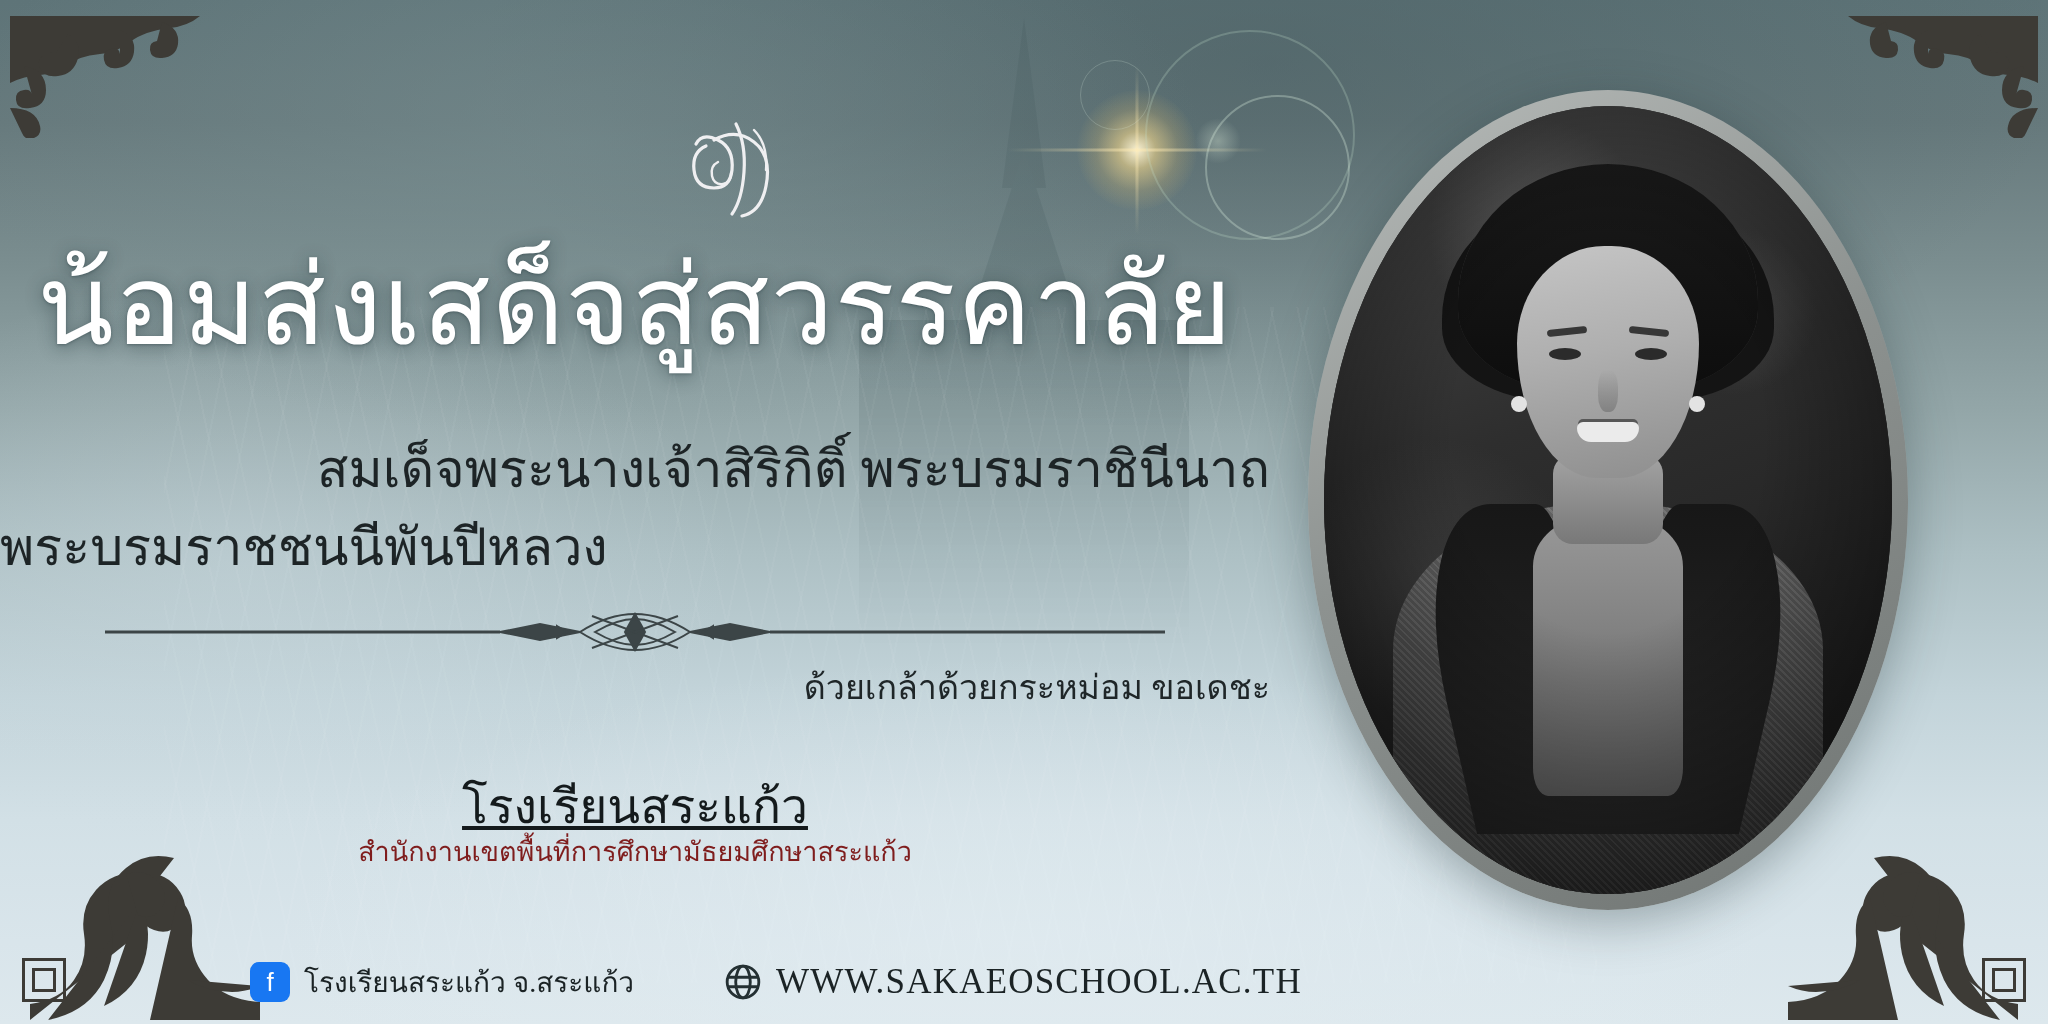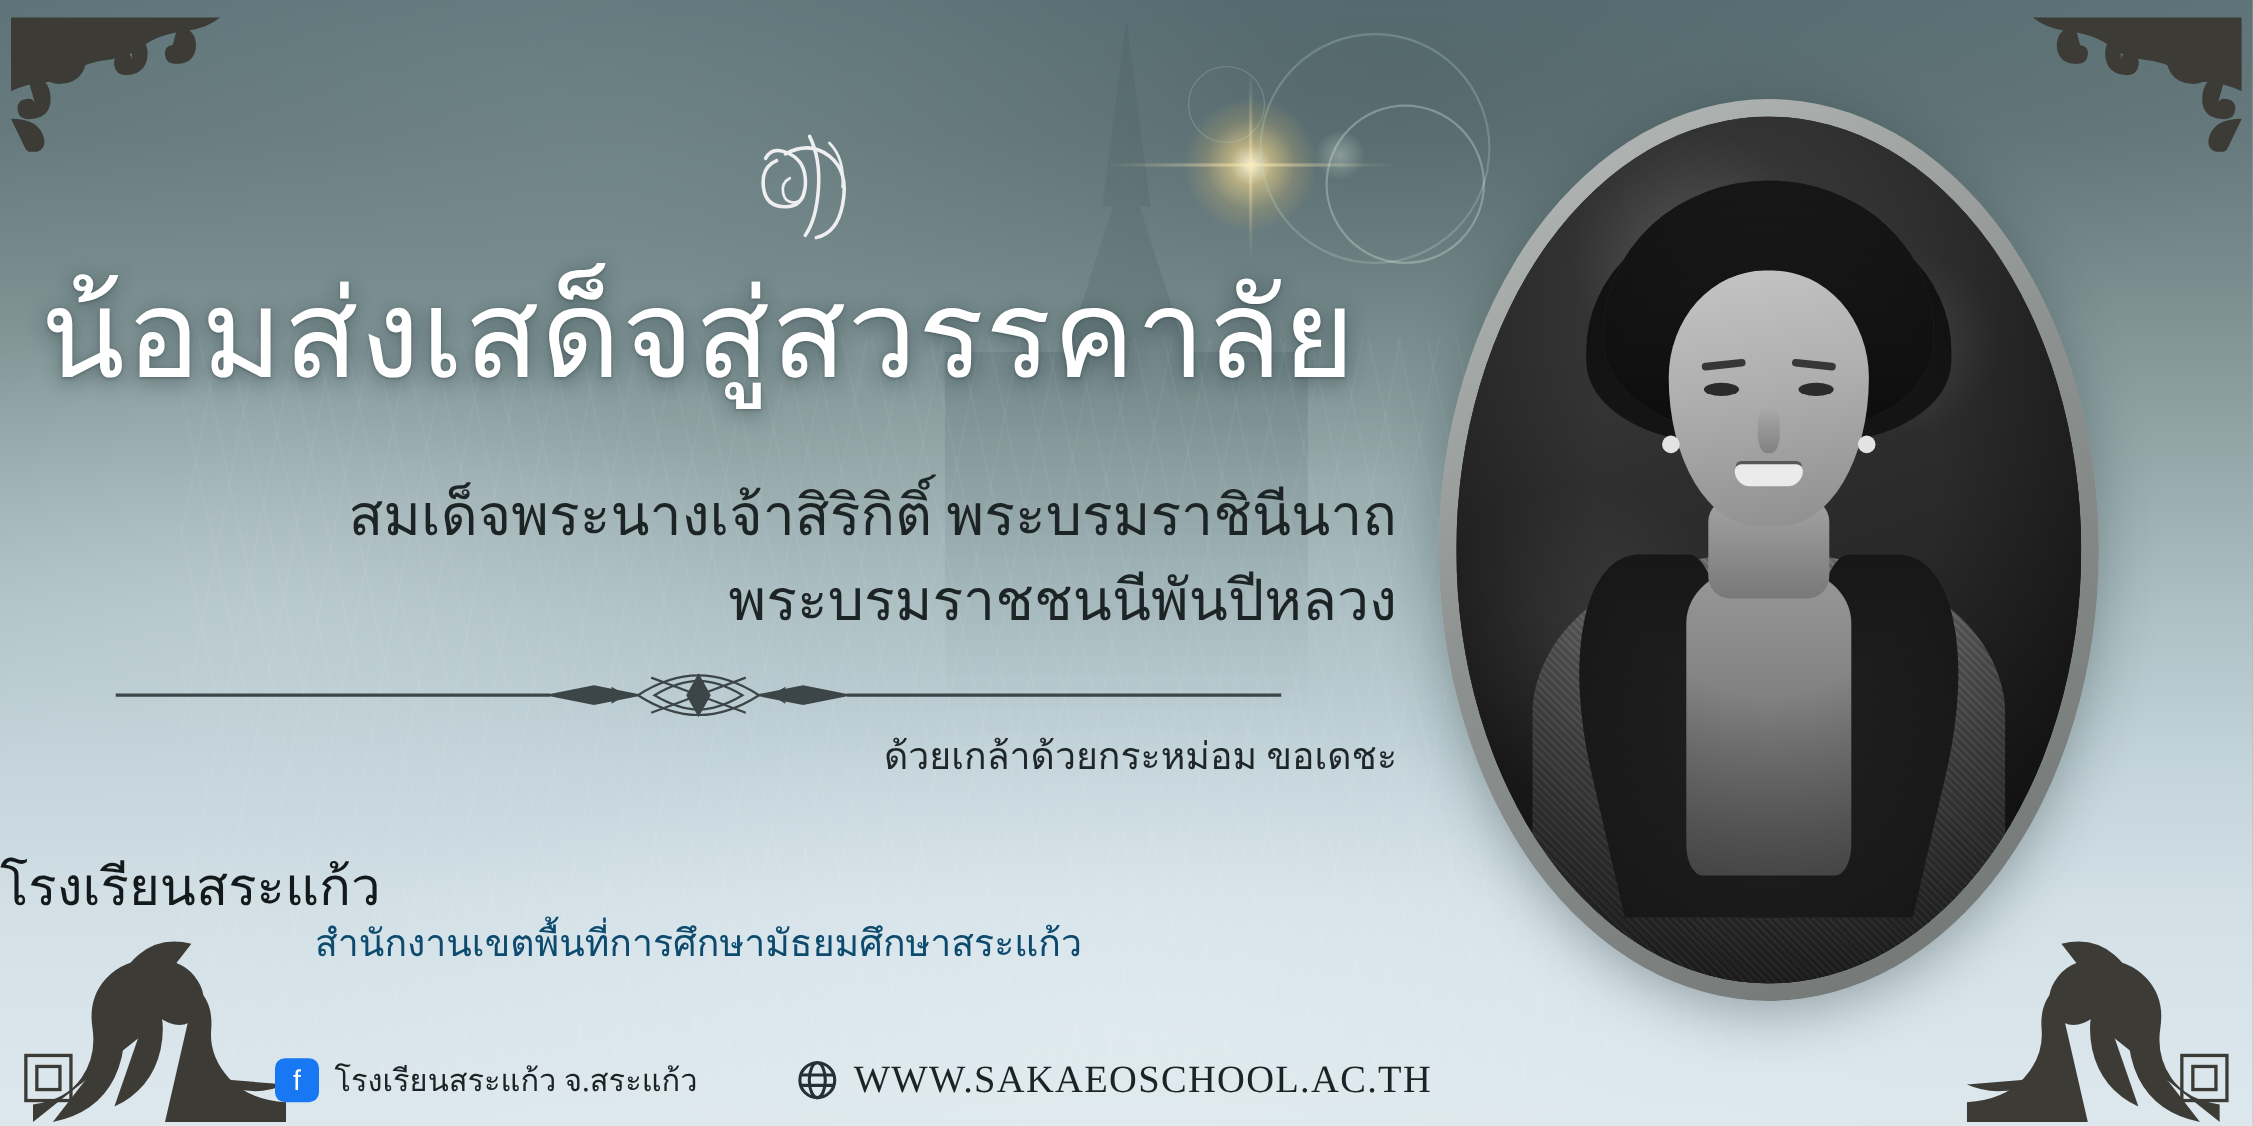--- a/index.html
+++ b/index.html
@@ -131,21 +131,21 @@
     font-weight:400;
   }
   .sub1{
     position:absolute; left:0; right:0; top:440px;
     text-align:right;
     font-size:52px; line-height:1.15;
     color:#1d2426;
   }
   .sub2{
     position:absolute; left:0; right:0; top:518px;
-    text-align:right;
+    text-align:left;
     font-size:52px; line-height:1.15;
     color:#1d2426;
   }
 
   
   .divider{
     position:absolute; left:50%; top:612px; transform:translateX(-50%);
     width:1060px; height:40px;
     display:flex; align-items:center; justify-content:center;
   }
@@ -154,25 +154,25 @@
   .dedication{
     position:absolute; left:0; right:0; top:660px;
     text-align:right; font-size:34px; color:#1f2628;
   }
   .attribution{
     position:absolute; left:0; right:0; top:718px;
     text-align:center; font-size:27px; color:#1f2628;
   }
   .school{
     position:absolute; left:0; right:0; top:768px;
-    text-align:left; font-size:48px; color:#141a1c;
+    text-align:center; font-size:48px; color:#141a1c;text-decoration:underline;
   }
   .office{
     position:absolute; left:0; right:0; top:830px;
-    text-align:center; font-size:34px; color:#0c4a6e;
+    text-align:center; font-size:27px; color:#7f1d1d;
   }
 
   
   .footer{
     position:absolute; left:250px; bottom:20px;
     display:flex; align-items:center; gap:90px;
   }
   .foot-item{ display:flex; align-items:center; gap:14px; }
   .fb-icon{
     width:40px; height:40px; border-radius:9px;

